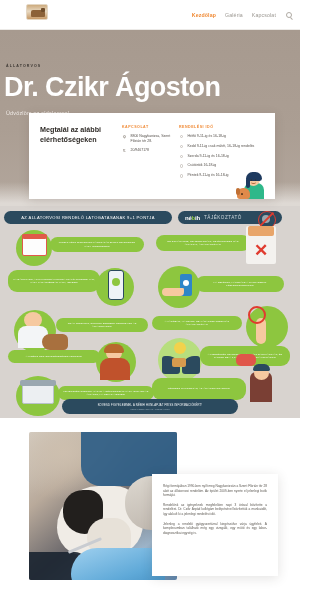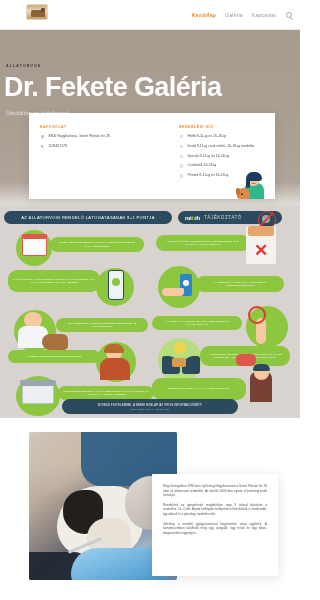--- a/index.html
+++ b/index.html
@@ -254,27 +254,28 @@
     <div class="nav">
       <a href="#" class="active">Kezdőlap</a>
       <a href="#">Galéria</a>
       <a href="#">Kapcsolat</a>
       <div class="search-ic"></div>
     </div>
   </div>
 
   <div class="hero">
     <div class="eyebrow">ÁLLATORVOS</div>
-    <h1>Dr. Fekete Galéria</h1>
+    <h1>Dr. Czikr Ágoston</h1>
     <div class="sub">Üdvözlöm az oldalamon!</div>
     <div class="fadebottom"></div>
   </div>
 
   <div class="card">
     <div class="card-inner">
+      <div class="card-h">Megtalál az alábbi elérhetőségeken</div>
 
       <div class="col">
         <div class="col-h">KAPCSOLAT</div>
         <div class="row">
           <span class="ic">
               <span class="ic-pin"></span>
             </span>
           <span class="txt">8800 Nagykanizsa, Szent Flórián tér 28.</span>
         </div>
         <div class="row">

